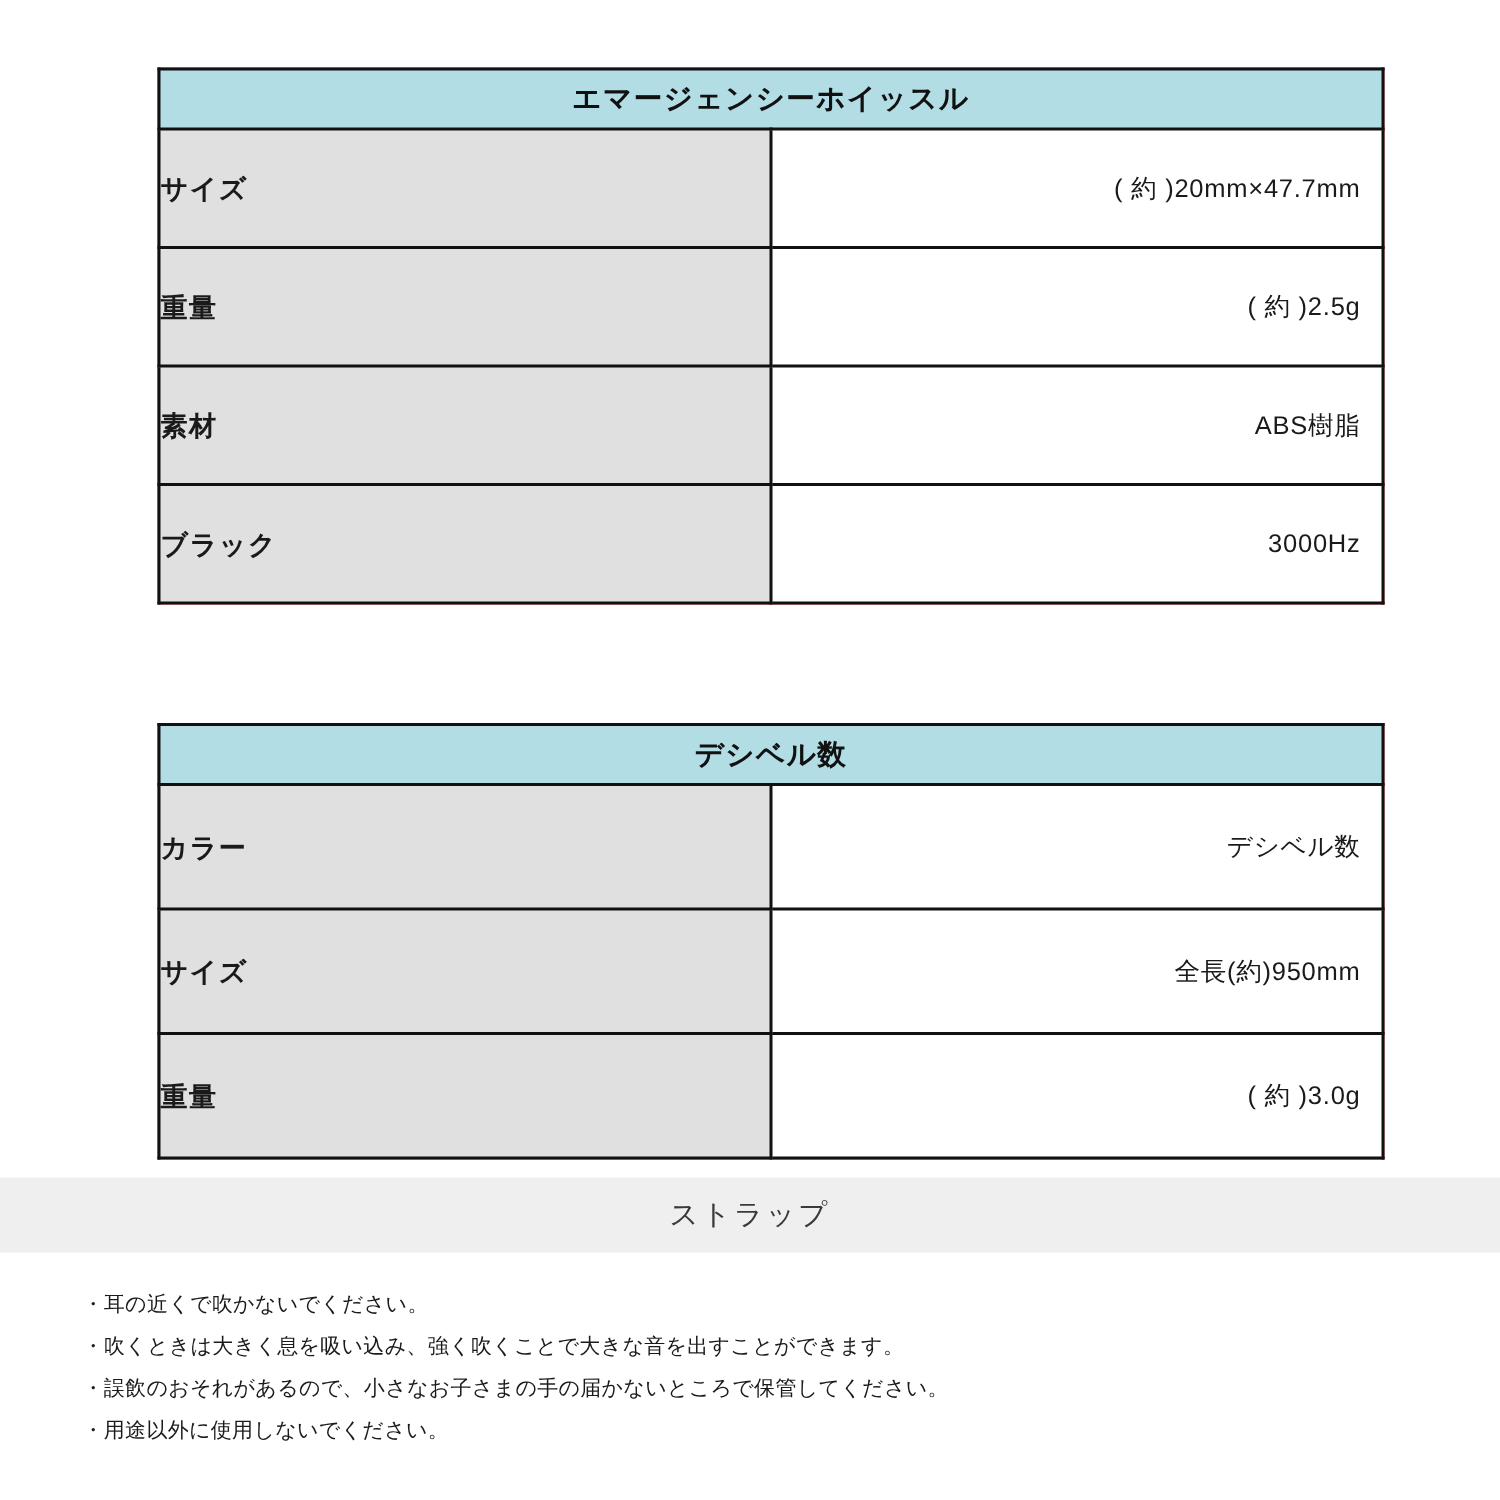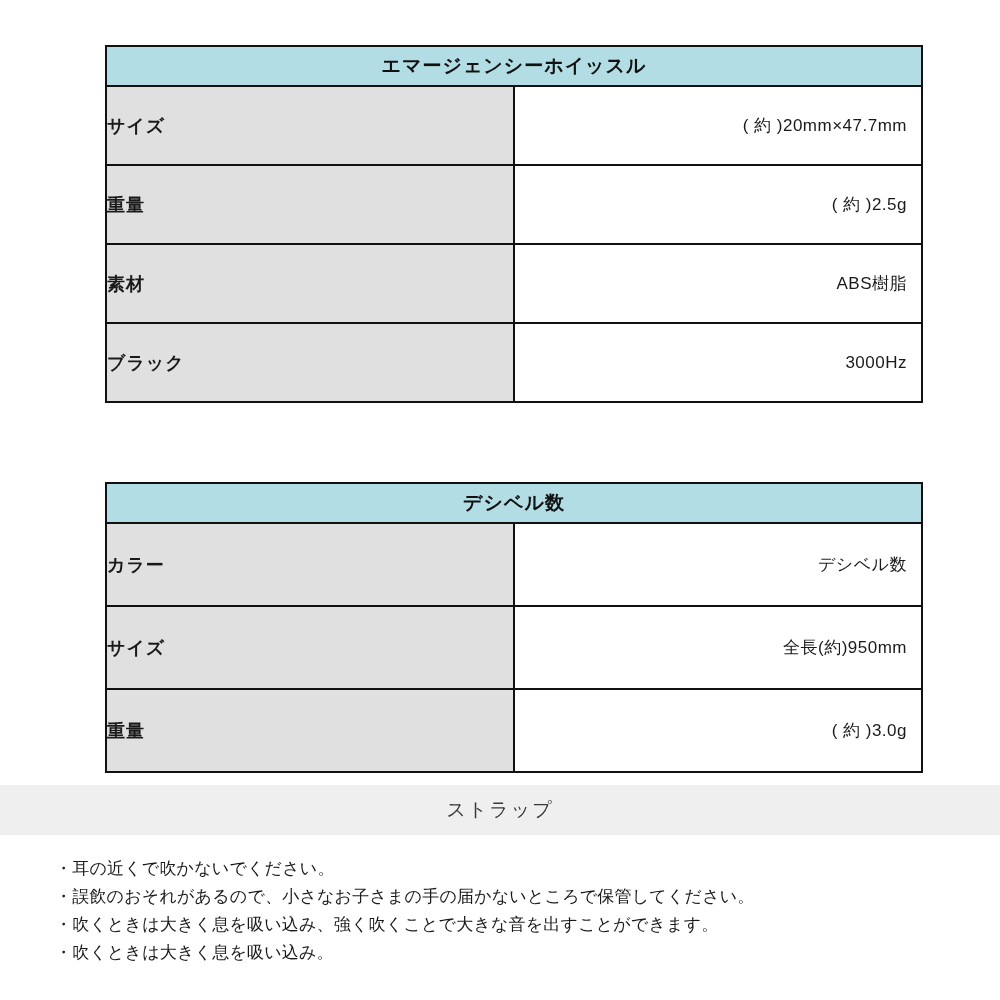--- a/index.html
+++ b/index.html
@@ -89,21 +89,21 @@
   }
 
   .notes-list {
     position: absolute;
     left: 55px;
     top: 855px;
     width: 930px;
   }
 
   .notes-list .note-line {
-    font-size: 17px;
+    font-size: 14px;
     line-height: 28px;
     letter-spacing: 0.2px;
     color: #1a1a1a;
     white-space: nowrap;
   }
 </style>
 </head>
 <body>
 
 <div class="page">
@@ -149,18 +149,18 @@
       <td class="key">重量</td>
       <td class="val">( 約 )3.0g</td>
     </tr>
   </tbody>
     </table>
 
   <div class="notes-head">ストラップ</div>
 
   <div class="notes-list">
     <div class="note-line">・耳の近くで吹かないでください。</div>
+    <div class="note-line">・吹くときは大きく息を吸い込み、強く吹くことで大きな音を出すことができます。</div>
     <div class="note-line">・誤飲のおそれがあるので、小さなお子さまの手の届かないところで保管してください。</div>
-    <div class="note-line">・吹くときは大きく息を吸い込み、強く吹くことで大きな音を出すことができます。</div>
-    <div class="note-line">・吹くときは大きく息を吸い込み。</div>
+    <div class="note-line">・用途以外に使用しないでください。</div>
   </div>
 
 </div>
 
 </body></html>

